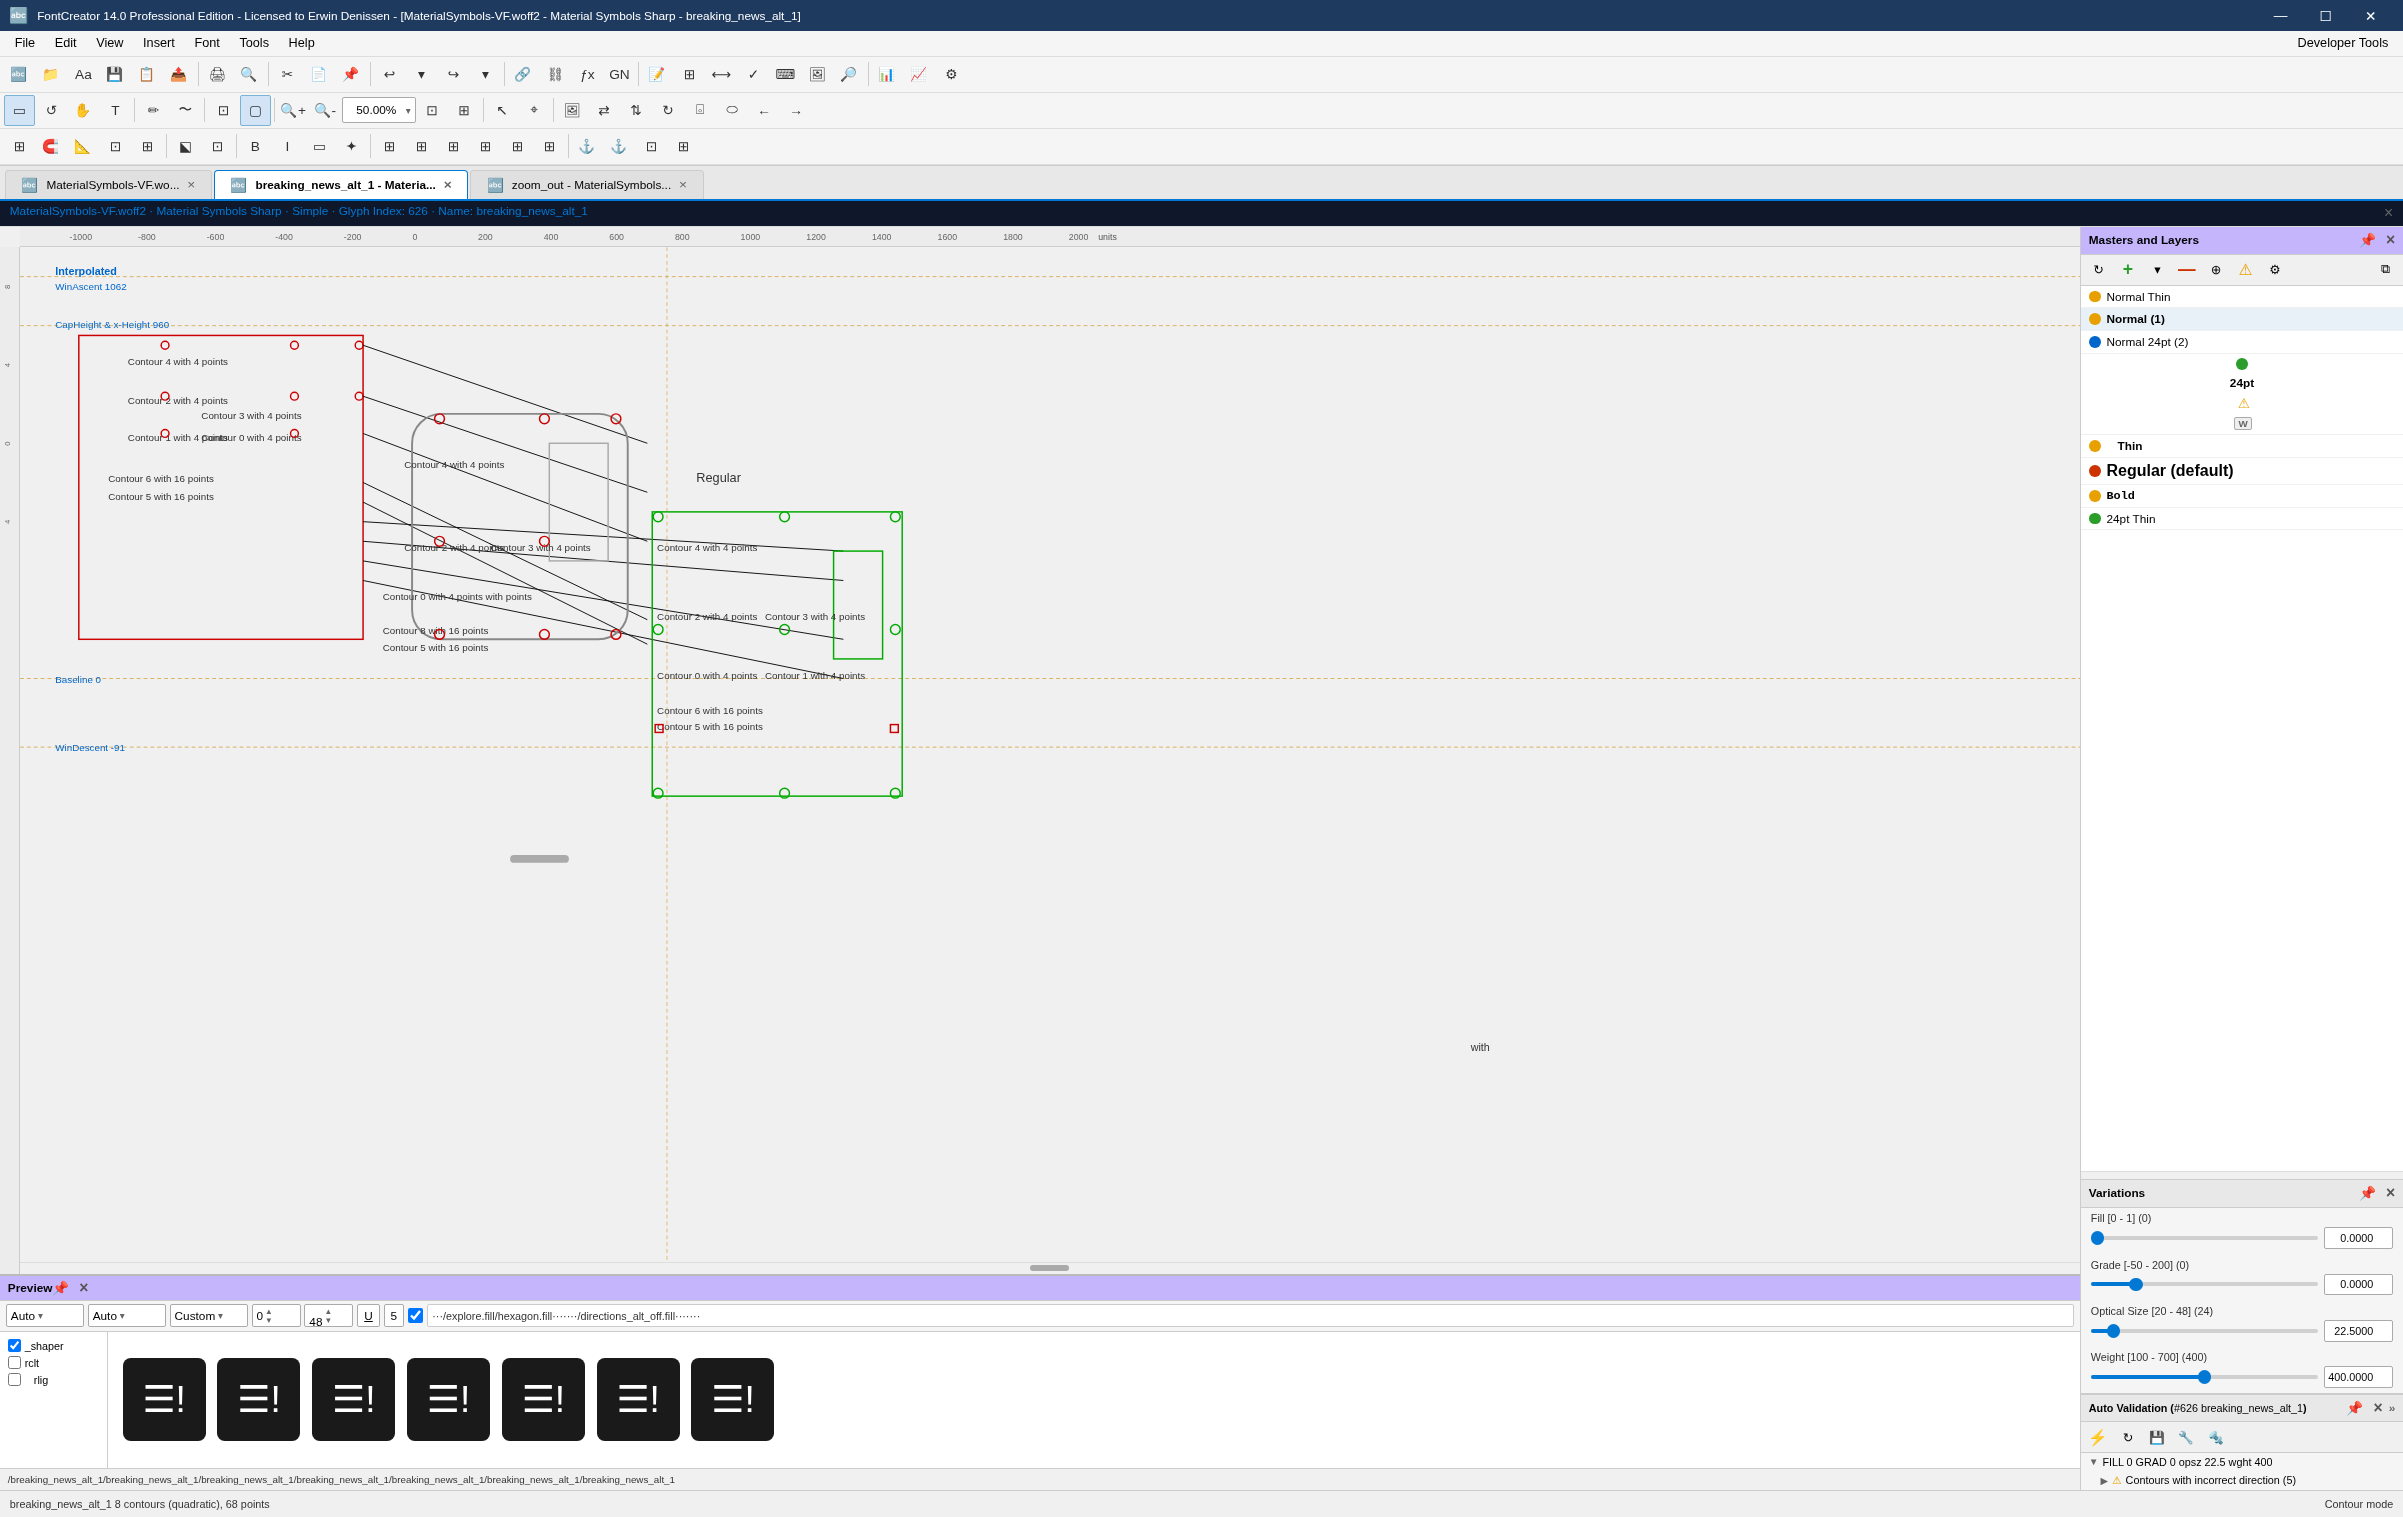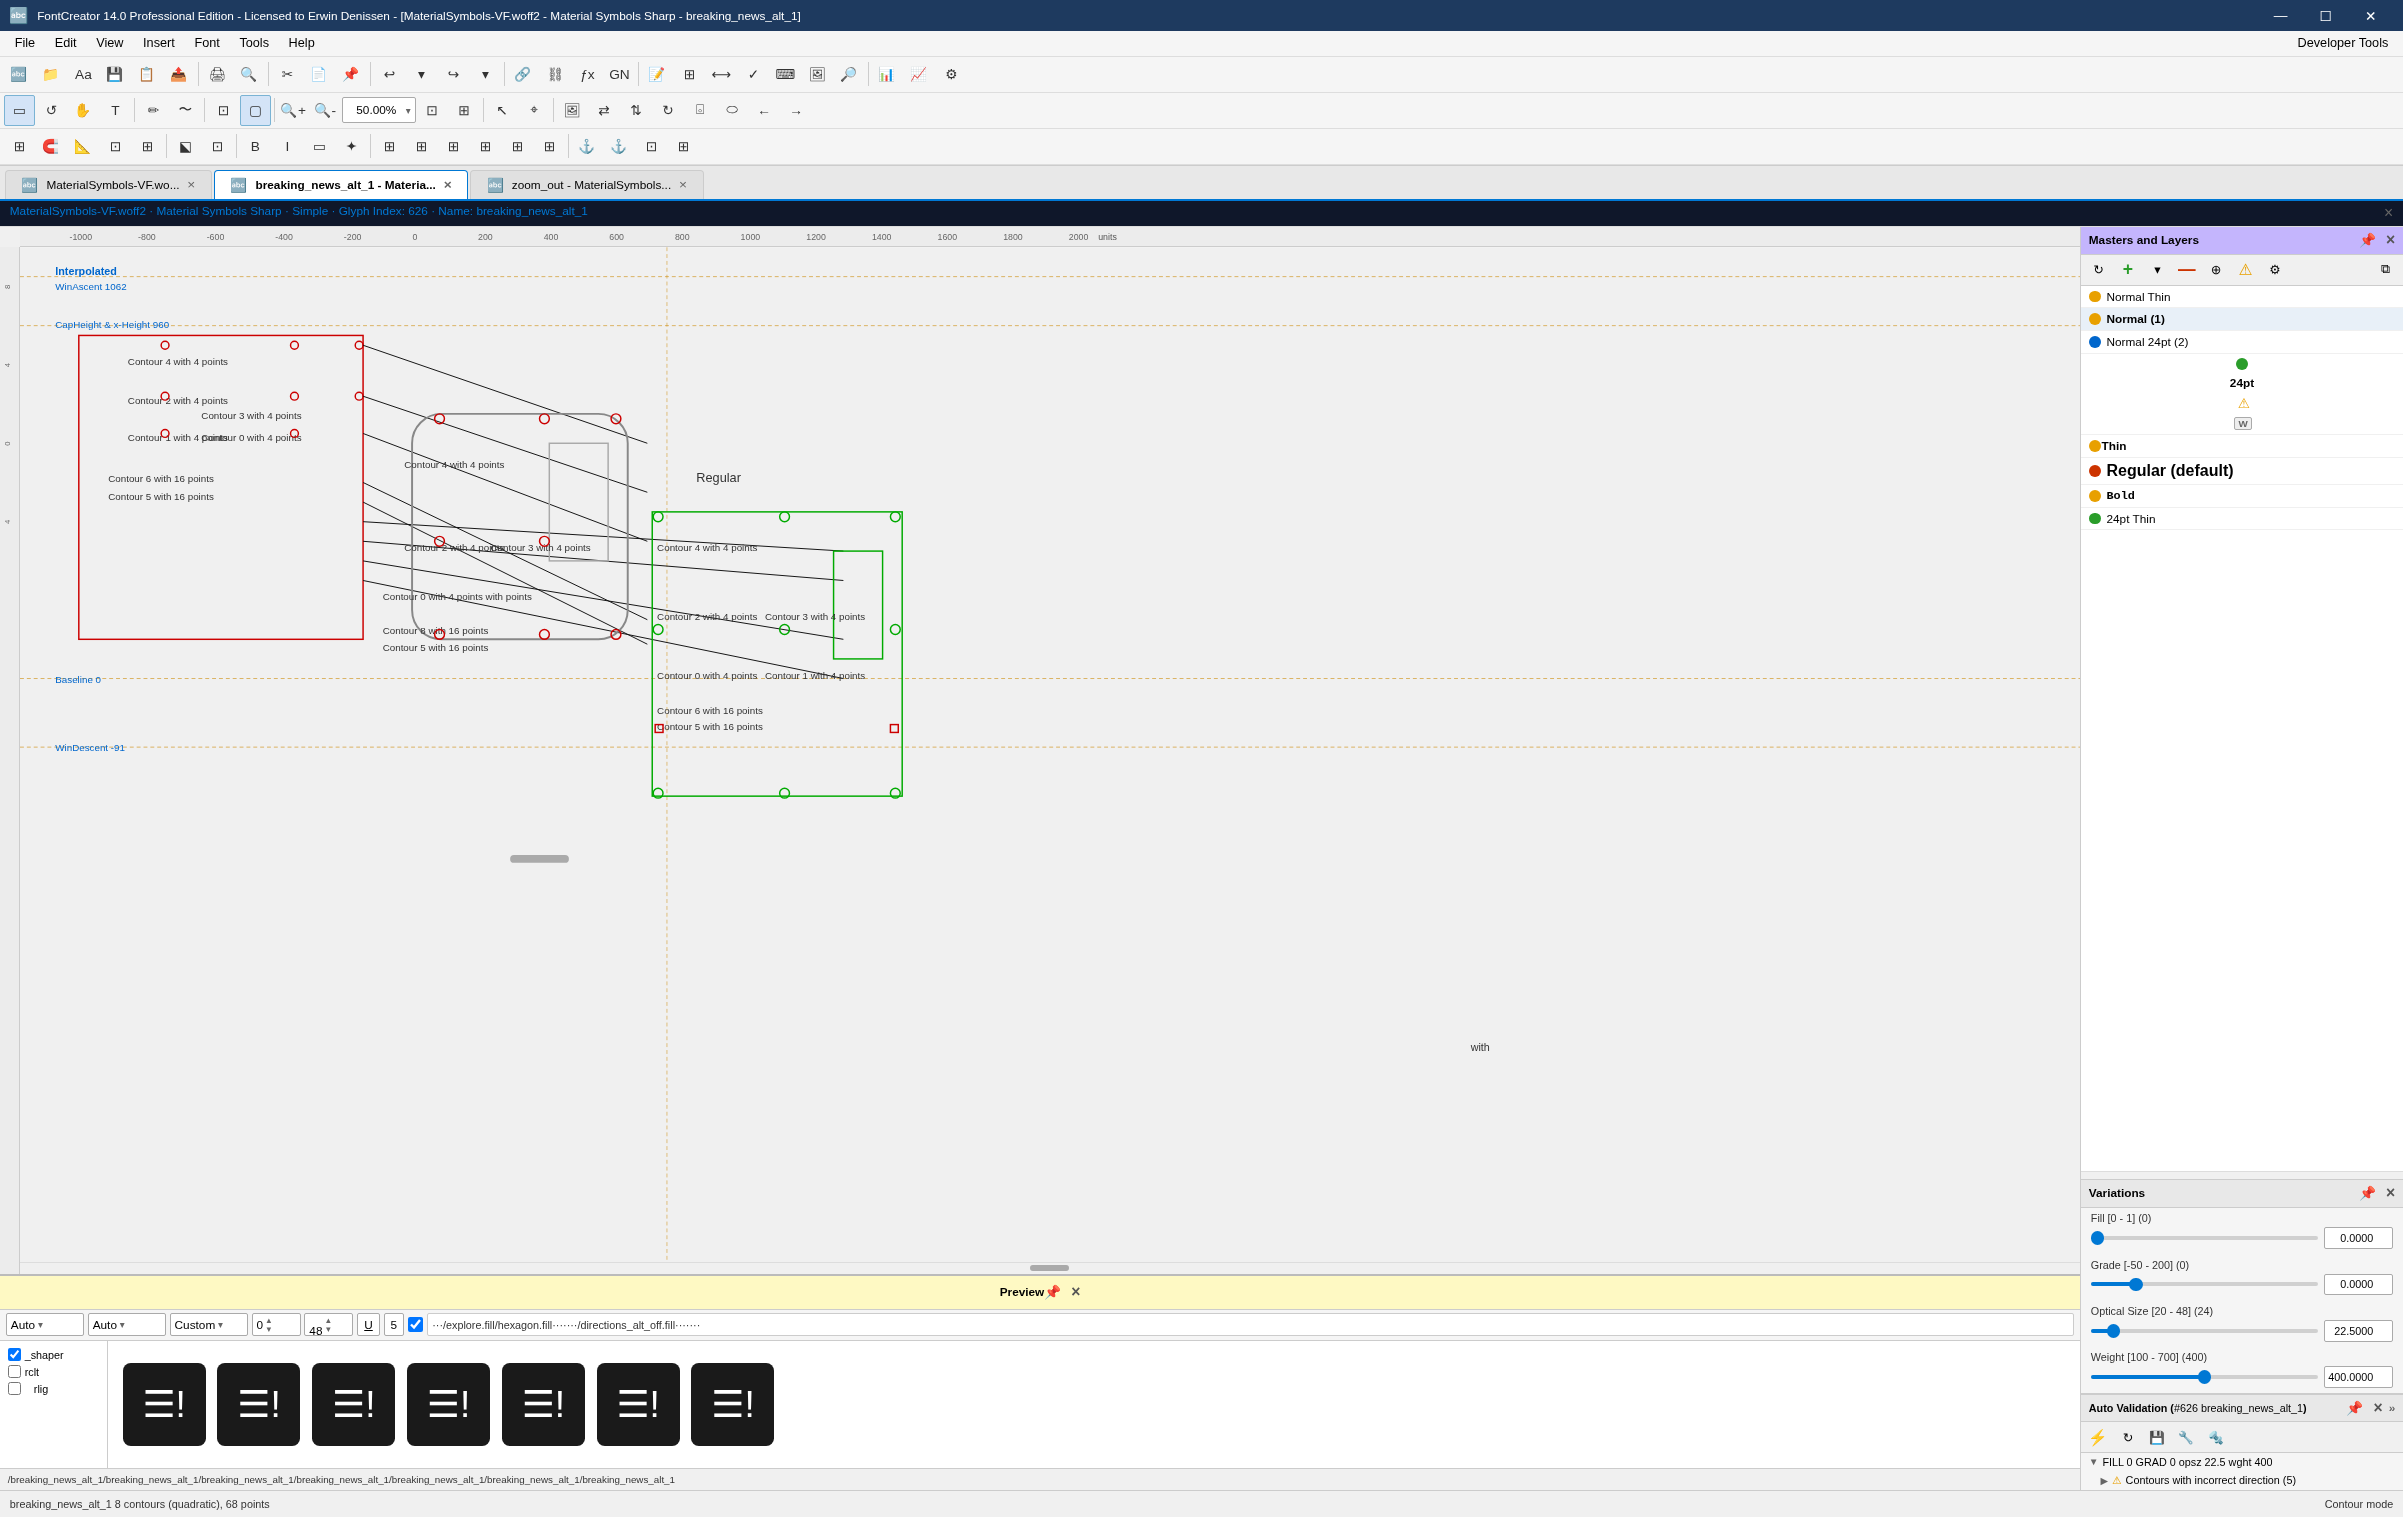--- a/index.html
+++ b/index.html
@@ -341,21 +341,21 @@
               </svg>
 
               <div style="position:absolute;bottom:0;left:0;right:0;height:11.8px;background:#f0f0f0;border-top:1px solid #ddd;display:flex;align-items:center;padding:0 3.9px;">
                 <div style="width:39px;height:5.9px;background:#aaa;border-radius:2.9px;margin:auto;"></div>
               </div>
             </div>
           </div>
         </div>
 
         <div style="height:216px;border-top:2px solid #bbb;background:#f0f0f0;display:flex;flex-direction:column;">
-          <div style="background:#fef9c3;padding:3.9px 7.8px;font-weight:bold;font-size:11.8px;display:flex;justify-content:center;align-items:center;border-bottom:1px solid #ccc;height:34px;">
+          <div style="background:#c4b5fd;padding:3.9px 7.8px;font-weight:bold;font-size:11.8px;display:flex;justify-content:flex-start;align-items:center;border-bottom:1px solid #ccc;height:25px;">
             <span>Preview</span>
             <div style="display:flex;gap:5.9px;align-items:center;">
               <span class="pin-icon">📌</span>
               <span class="x-icon">×</span>
             </div>
           </div>
           <div style="background:#f5f5f5;display:flex;align-items:center;gap:3.9px;padding:2.9px 5.9px;border-bottom:1px solid #ccc;height:31px;">
 
             <div style="display:flex;align-items:center;border:1px solid #aaa;background:white;height:23.5px;padding:0 3.9px;border-radius:2px;gap:2.9px;min-width:78px;">
               <span style="font-size:11.8px;">Auto</span>
@@ -468,21 +468,21 @@
             <div style="display:flex;align-items:center;padding:3.9px 7.8px;gap:5.9px;cursor:pointer;font-size:11.8px;border-bottom:1px solid #f0f0f0;">
               <span style="width:11.8px;height:11.8px;border-radius:50%;background:#0066cc;display:inline-block;"></span>
               <span>Normal 24pt (2)</span>
             </div>
             <div style="display:flex;align-items:center;padding:3.9px 7.8px;gap:5.9px;cursor:pointer;font-size:11.8px;border-bottom:1px solid #f0f0f0;flex-direction:column;">
               <span style="width:11.8px;height:11.8px;border-radius:50%;background:#2a9d2a;display:inline-block;"></span>
               <span style="font-weight:bold;">24pt</span>
               <span style="color:#e8a000;font-size:13.7px;margin-left:3.9px;">⚠</span>
               <span style="font-size:9.8px;font-weight:bold;color:#666;background:#eee;border:1px solid #aaa;padding:0 2.9px;border-radius:2px;margin-left:2px;">W</span>
             </div>
-            <div style="display:flex;align-items:center;padding:3.9px 7.8px;gap:1px;cursor:pointer;font-size:11.8px;border-bottom:1px solid #f0f0f0;">
+            <div style="display:flex;align-items:center;padding:3.9px 7.8px;gap:17px;cursor:pointer;font-size:11.8px;border-bottom:1px solid #f0f0f0;">
               <span style="width:11.8px;height:11.8px;border-radius:50%;background:#e8a000;display:inline-block;"></span>
               <span style="font-weight:bold;">Thin</span>
             </div>
             <div style="display:flex;align-items:center;padding:3.9px 7.8px;gap:5.9px;cursor:pointer;font-size:16px;border-bottom:1px solid #f0f0f0;">
               <span style="width:11.8px;height:11.8px;border-radius:50%;background:#cc3300;display:inline-block;"></span>
               <span style="font-weight:bold;">Regular (default)</span>
             </div>
             <div style="display:flex;align-items:center;padding:3.9px 7.8px;gap:5.9px;cursor:pointer;font-size:11.8px;border-bottom:1px solid #f0f0f0;">
               <span style="width:11.8px;height:11.8px;border-radius:50%;background:#e8a000;display:inline-block;"></span>
               <span style="font-weight:bold;font-family:Liberation Mono, monospace;">Bold</span>

